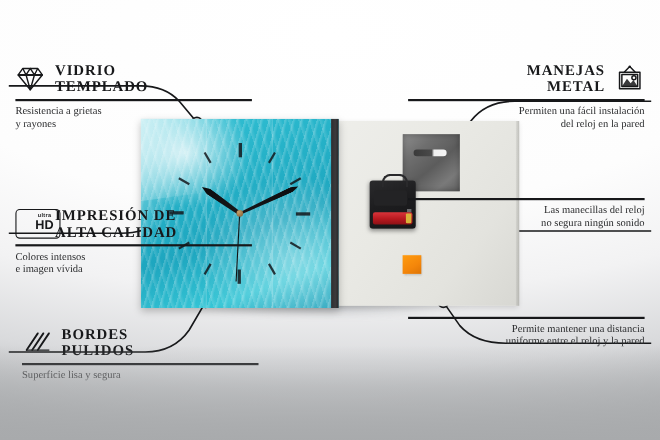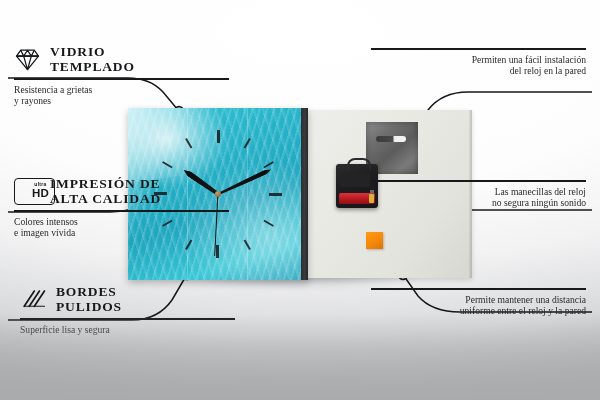--- a/index.html
+++ b/index.html
@@ -100,21 +100,21 @@
   .hand.minute{width:5px;height:58px;margin-left:-2.5px;margin-top:-58px;
     background:linear-gradient(180deg,#0c0c0e 0%,#17171a 100%);clip-path:polygon(50% 0,100% 12%,72% 100%,28% 100%,0 12%);}
   .hand.second{width:1.4px;height:62px;margin-left:-0.7px;margin-top:-62px;background:#111214;}
   .hub{position:absolute;left:50%;top:50%;width:6px;height:6px;margin:-3px 0 0 -3px;border-radius:50%;
     background:radial-gradient(circle at 35% 30%,#c9a06a,#7a5a32);}
 
   
   .callout{position:absolute;width:215px;}
   .callout.left{text-align:left;}
   .callout.right{text-align:right;}
-  .ttl-row{display:flex;align-items:center;gap:9px;}
+  .ttl-row{display:flex;align-items:center;gap:9px;margin-top:12px;}
   .callout.right .ttl-row{justify-content:flex-end;}
   .ttl{
     font-family:"Liberation Serif",serif;font-weight:700;
     font-size:13.5px;line-height:15px;letter-spacing:.85px;
     color:#17181a;text-transform:uppercase;white-space:pre-line;
   }
   .rule{height:1.6px;background:#17181a;margin:4px 0 4px 0;}
   .sub{
     font-family:"Liberation Serif",serif;font-size:9.6px;line-height:11.6px;
     color:#2a2b2d;white-space:pre-line;
@@ -274,20 +274,34 @@
         </svg>
       </span>
       <span class="ttl">BORDES
 PULIDOS</span>
     </div>
     <div class="rule"></div>
     <div class="sub">Superficie lisa y segura</div>
   </div>
 
   <div class="callout right" style="left:371px;top:44px;">
+    <div class="ttl-row">
+      <span class="ttl">MANEJAS
+METAL</span>
+      <span class="ico">
+        <svg viewBox="0 0 32 32" fill="none" stroke="currentColor" stroke-width="1.6" stroke-linejoin="round">
+          <path d="M16 3 L10 9 M16 3 L22 9"></path>
+          <circle cx="16" cy="3.2" r="1.3" fill="currentColor" stroke="none"></circle>
+          <rect x="5" y="9" width="22" height="18"></rect>
+          <rect x="7.5" y="11.5" width="17" height="13"></rect>
+          <path d="M7.5 24.5 L13 16 L17 21 L20 17.5 L24.5 24.5 Z" fill="currentColor" stroke="none" opacity="0.85"></path>
+          <circle cx="20.5" cy="15" r="2.2"></circle>
+        </svg>
+      </span>
+    </div>
     <div class="rule"></div>
     <div class="sub">Permiten una fácil instalación
 del reloj en la pared</div>
   </div>
 
   <div class="callout right" style="left:371px;top:176px;">
     <div class="rule"></div>
     <div class="sub">Las manecillas del reloj
 no segura ningún sonido</div>
   </div>

